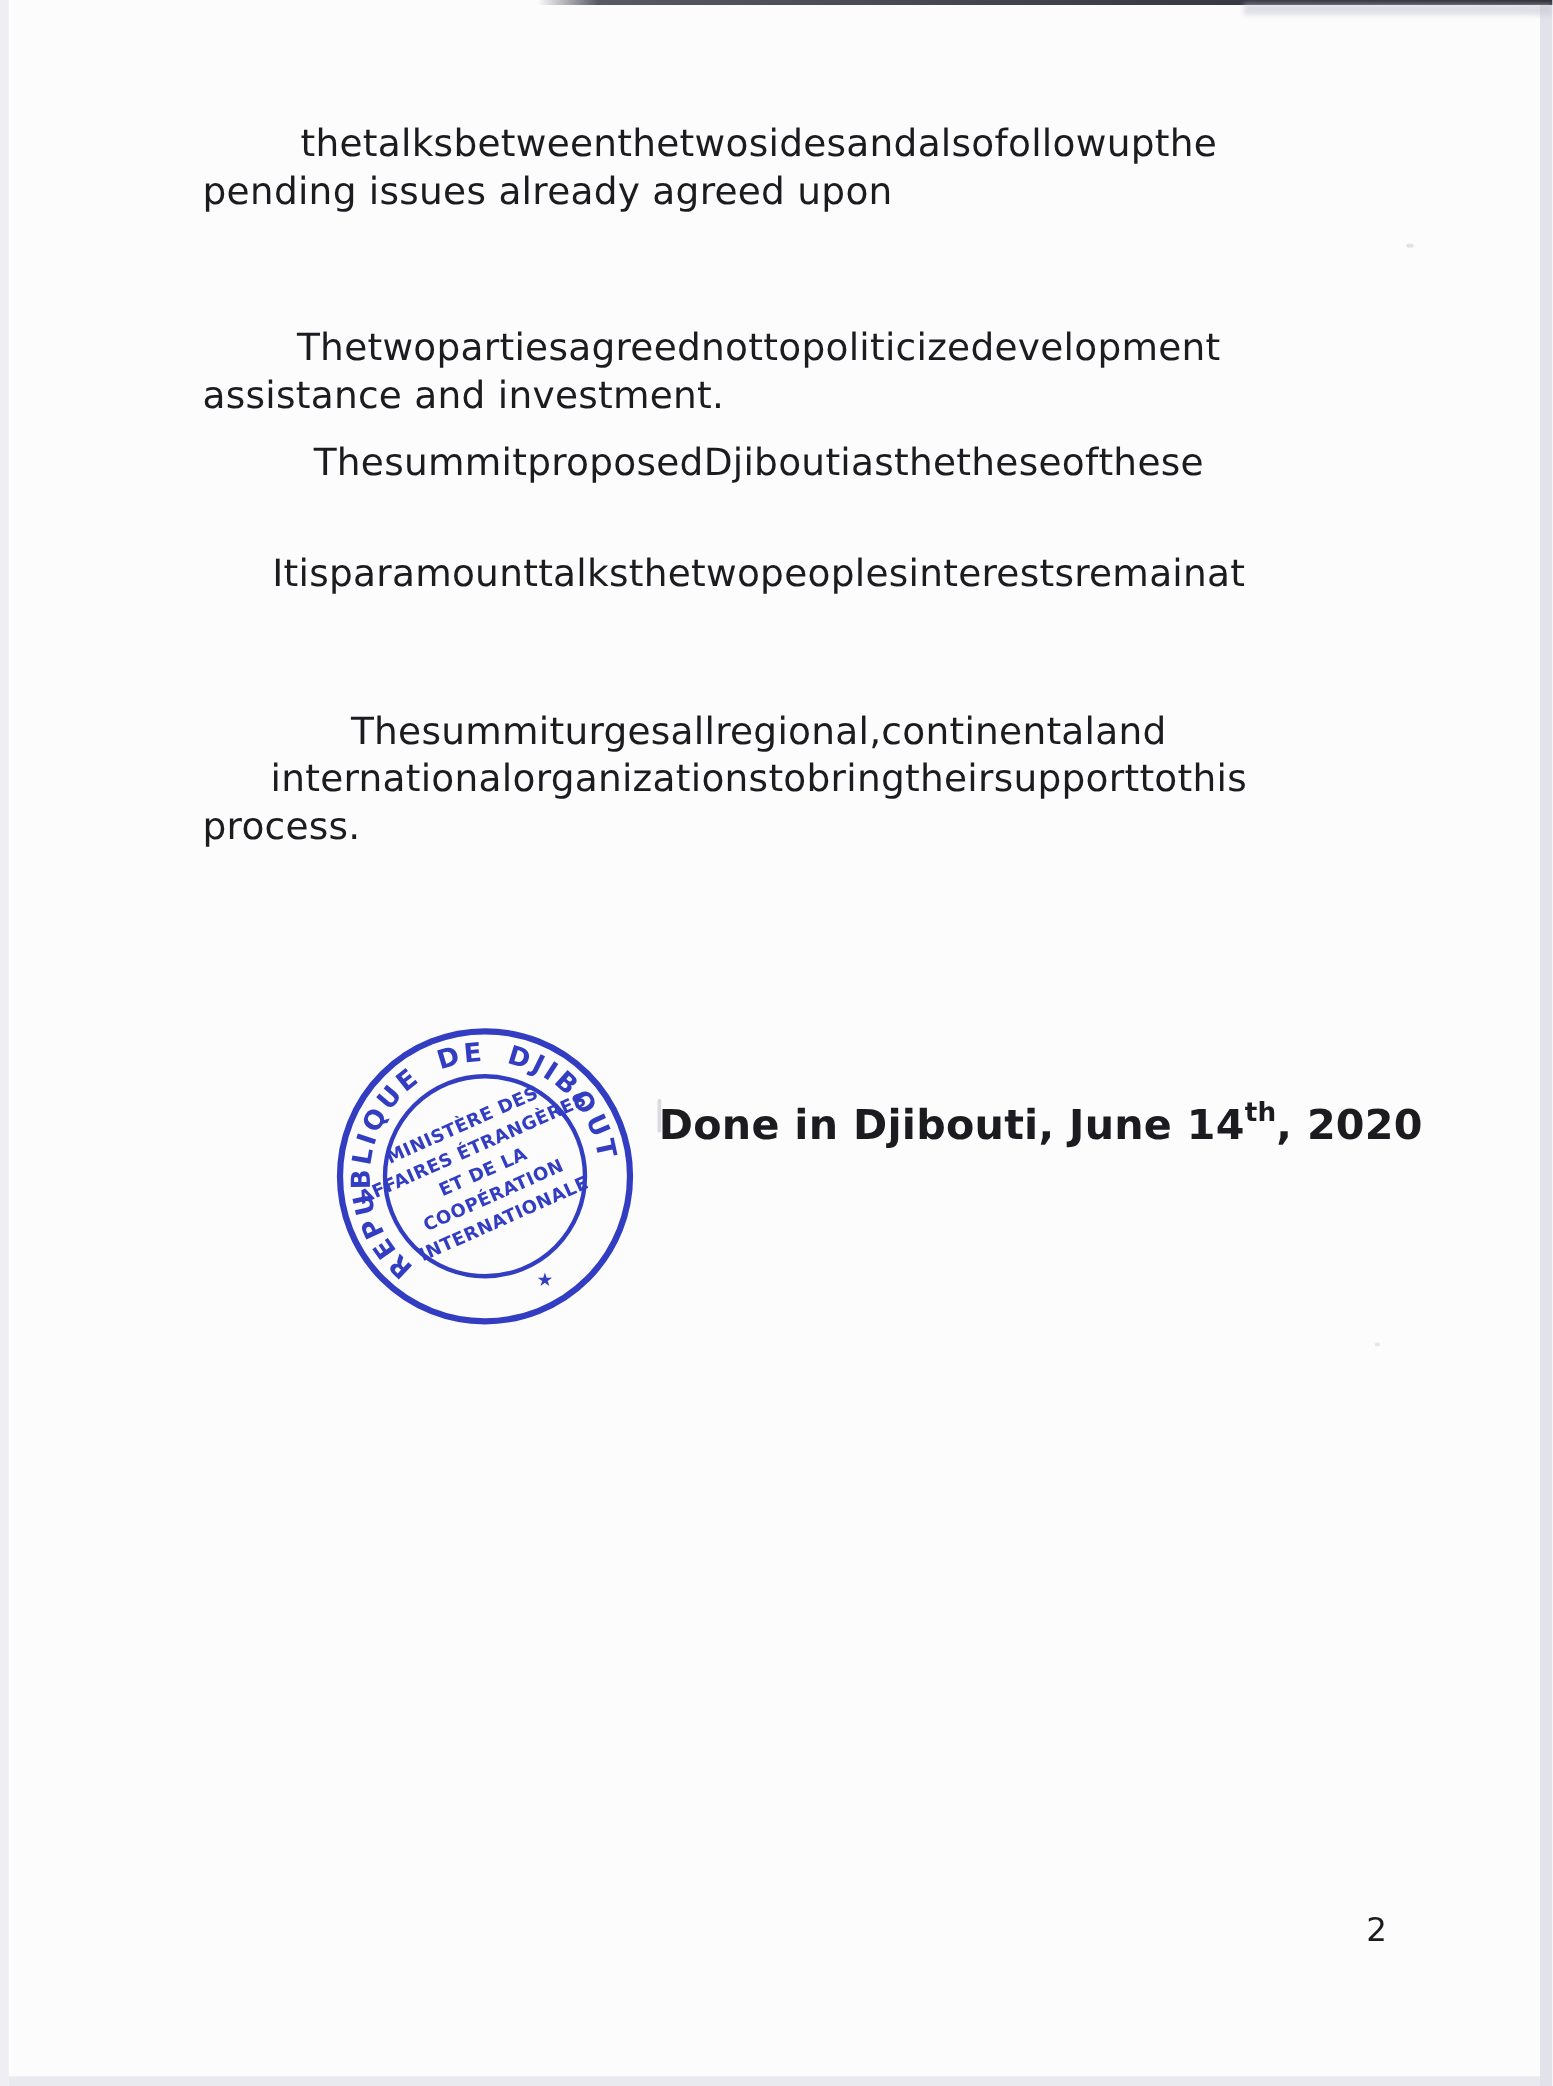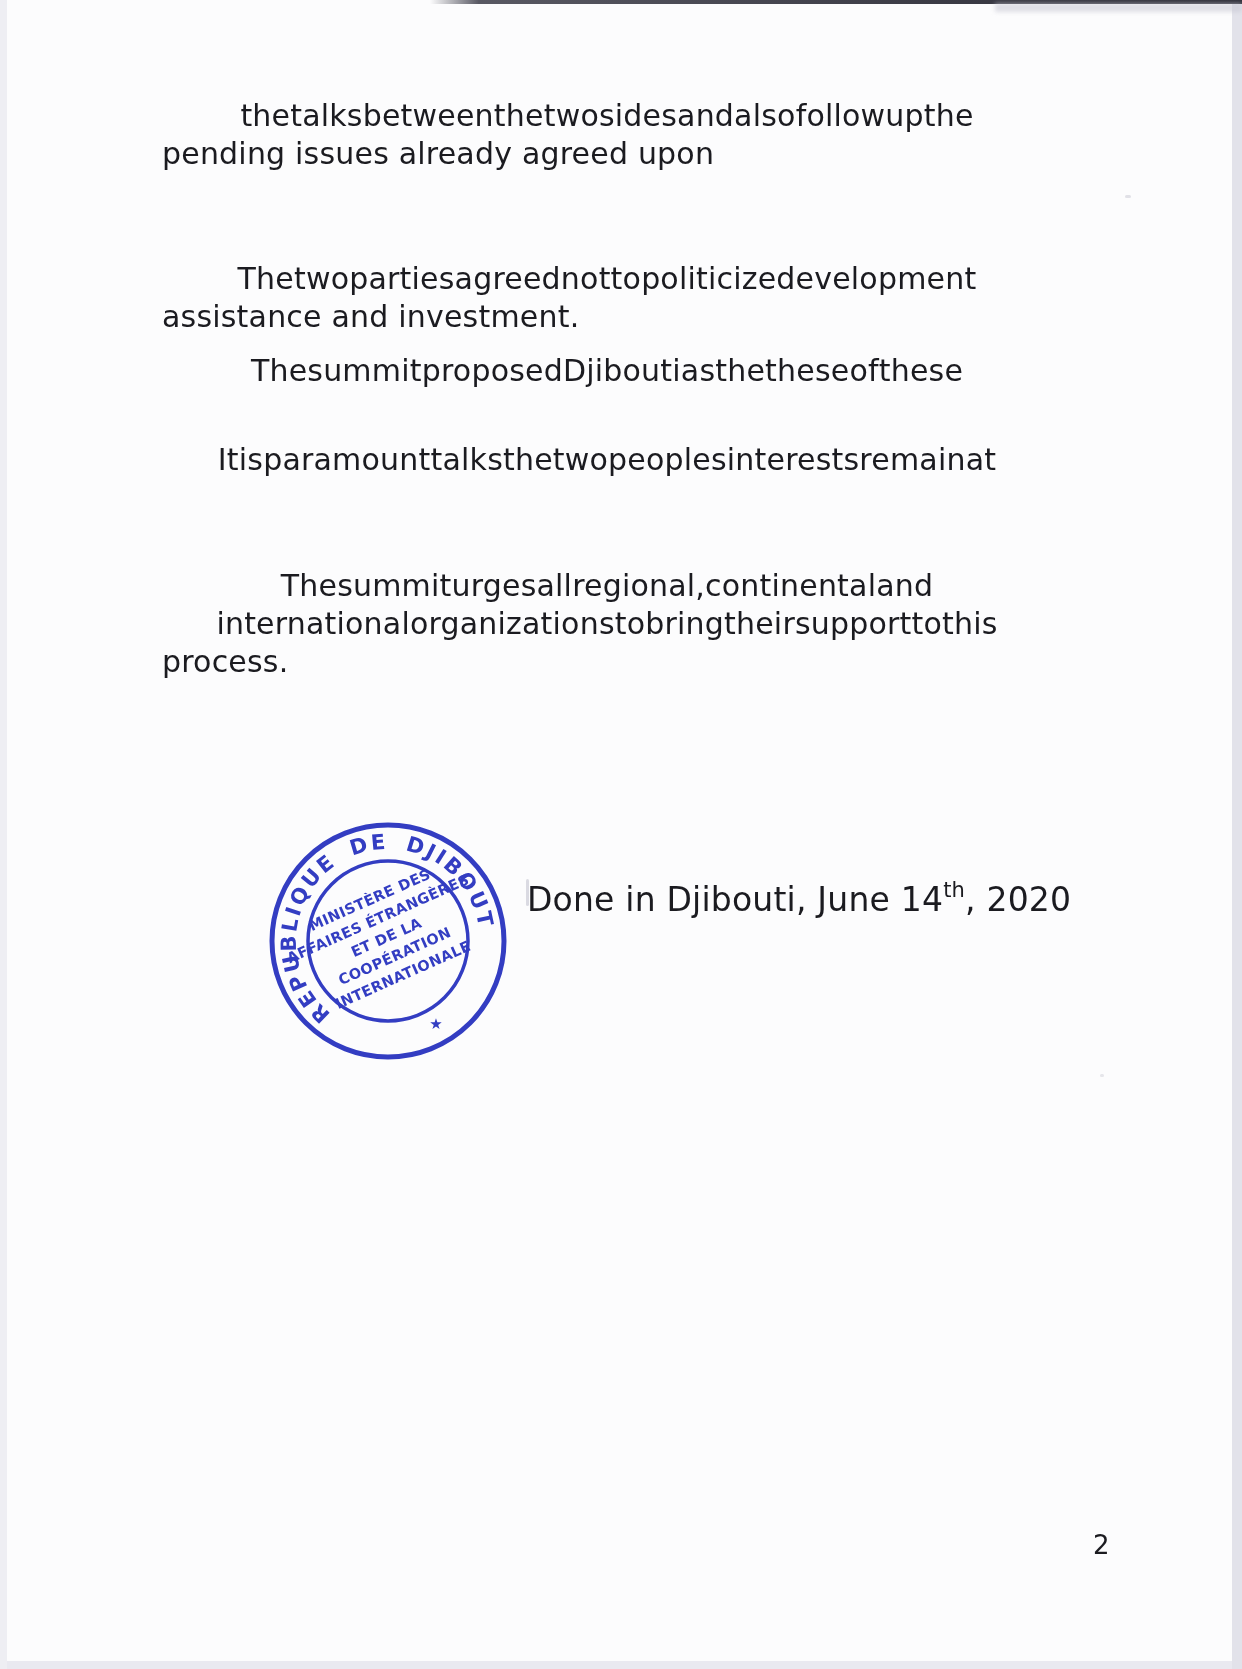--- a/index.html
+++ b/index.html
@@ -31,21 +31,21 @@
     position:absolute;left:162px;width:890px;
     font-size:30px;line-height:38px;letter-spacing:.2px;
   }
   .p0{top:97px}.p1{top:260px}.p2{top:352px}.p3{top:441px}.p4{top:567px}
   .line{white-space:nowrap;}
   .line.justify{display:flex;justify-content:center;}
 
   
   .dateline{
     position:absolute;left:527px;top:872px;
-    font-size:33px;line-height:40px;font-weight:normal;letter-spacing:.2px;
+    font-size:33px;line-height:40px;font-weight:bold;letter-spacing:.2px;
     white-space:nowrap;
   }
   .dateline sup{font-size:21px;position:relative;top:-2px;}
 
   
   .stamp{position:absolute;left:267px;top:820px;width:242px;height:242px;opacity:.96;}
   .stamp svg{display:block;}
 
   
   .page-number{

